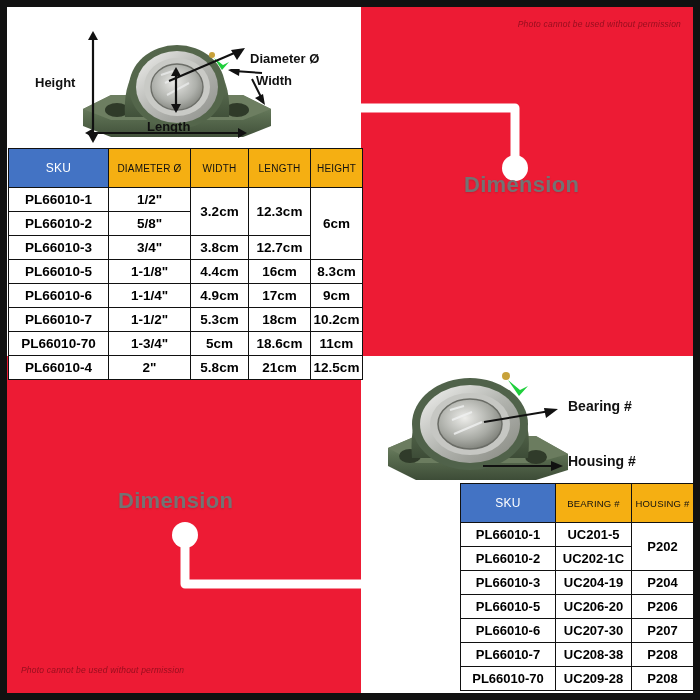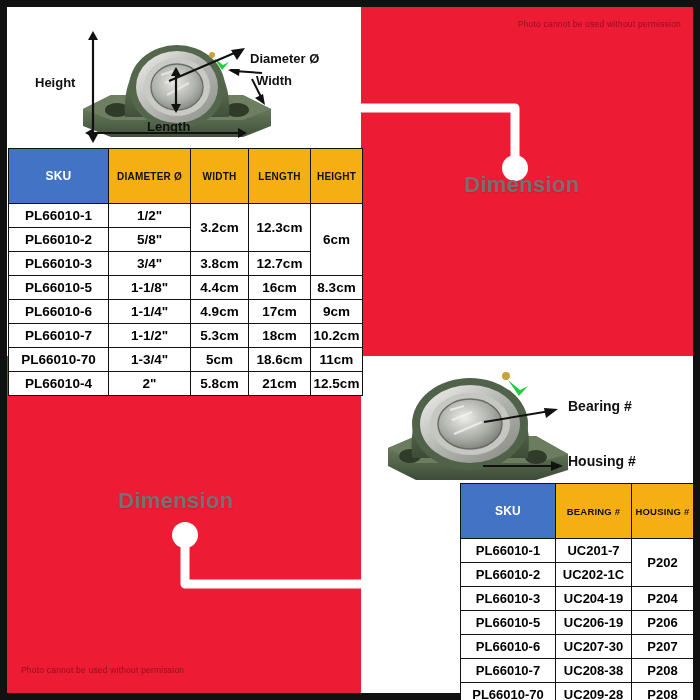--- a/index.html
+++ b/index.html
@@ -6,38 +6,38 @@
   body{width:700px;height:700px;font-family:"Liberation Sans",sans-serif;overflow:hidden;}
   .page{position:relative;width:700px;height:700px;background:#fff;}
 
   
   .panel{position:absolute;box-sizing:border-box;}
   #panel-tl{left:0;top:0;width:361px;height:356px;background:#fff;border-top:7px solid #111;border-left:7px solid #111;}
   #panel-tr{left:361px;top:0;width:339px;height:356px;background:#ED1B34;border-top:7px solid #111;border-right:7px solid #111;}
   #panel-bl{left:0;top:356px;width:361px;height:344px;background:#ED1B34;border-left:7px solid #111;border-bottom:7px solid #111;}
   #panel-br{left:361px;top:356px;width:339px;height:344px;background:#fff;border-right:7px solid #111;border-bottom:7px solid #111;}
 
-  .watermark{position:absolute;font-size:8.5px;color:#8d0d1c;letter-spacing:.2px;white-space:nowrap;opacity:.92;}
+  .watermark{position:absolute;font-style:italic;font-size:8.5px;color:#8d0d1c;letter-spacing:.2px;white-space:nowrap;opacity:.92;}
   #wm-tr{right:12px;top:12px;}
   #wm-bl{left:14px;bottom:18px;}
 
   .dim-label{position:absolute;color:#737373;font-weight:bold;font-size:22px;letter-spacing:.3px;white-space:nowrap;text-shadow:0 1px 2px rgba(0,0,0,.12);}
   #dim-tr{left:464px;top:172px;}
   #dim-bl{left:118px;top:488px;}
 
   .pointer{position:absolute;pointer-events:none;}
 
   
   .prod{position:absolute;}
   .lbl{position:absolute;font-weight:bold;color:#111;white-space:nowrap;}
 
   
   table{border-collapse:collapse;position:absolute;background:#fff;table-layout:fixed;}
   table, td, th{border:1.6px solid #111;}
-  th{font-size:10px;font-weight:bold;letter-spacing:.2px;padding:20px 2px;text-align:center;}
+  th{font-size:10px;font-weight:normal;letter-spacing:.2px;padding:12px 2px;text-align:center;}
   td{font-size:13.5px;font-weight:bold;color:#000000;text-align:center;padding:0 2px;background:#fff;}
   th.sku{background:#4373C4;color:#fff;font-size:12px;}
   th.gold{background:#F5AF12;color:#111;}
 
   #table-dimensions{left:8px;top:148px;width:354px;}
   #table-dimensions td{height:23px;}
   #table-numbers{left:460px;top:483px;width:233px;}
   #table-numbers td{height:23px;font-size:13px;}
   #table-numbers th.sku{font-size:12px;}
   #table-numbers th.gold{font-size:9.5px;}
@@ -267,35 +267,35 @@
     <thead>
       <tr>
         <th class="sku">SKU</th>
         <th class="gold">BEARING #</th>
         <th class="gold">HOUSING #</th>
       </tr>
     </thead>
     <tbody>
       <tr>
         <td>PL66010-1</td>
-        <td>UC201-7</td>
+        <td>UC201-5</td>
         <td rowspan="2">P202</td>
       </tr>
       <tr>
         <td>PL66010-2</td>
         <td>UC202-1C</td>
       </tr>
       <tr>
         <td>PL66010-3</td>
         <td>UC204-19</td>
         <td>P204</td>
       </tr>
       <tr>
         <td>PL66010-5</td>
-        <td>UC206-19</td>
+        <td>UC206-20</td>
         <td>P206</td>
       </tr>
       <tr>
         <td>PL66010-6</td>
         <td>UC207-30</td>
         <td>P207</td>
       </tr>
       <tr>
         <td>PL66010-7</td>
         <td>UC208-38</td>

